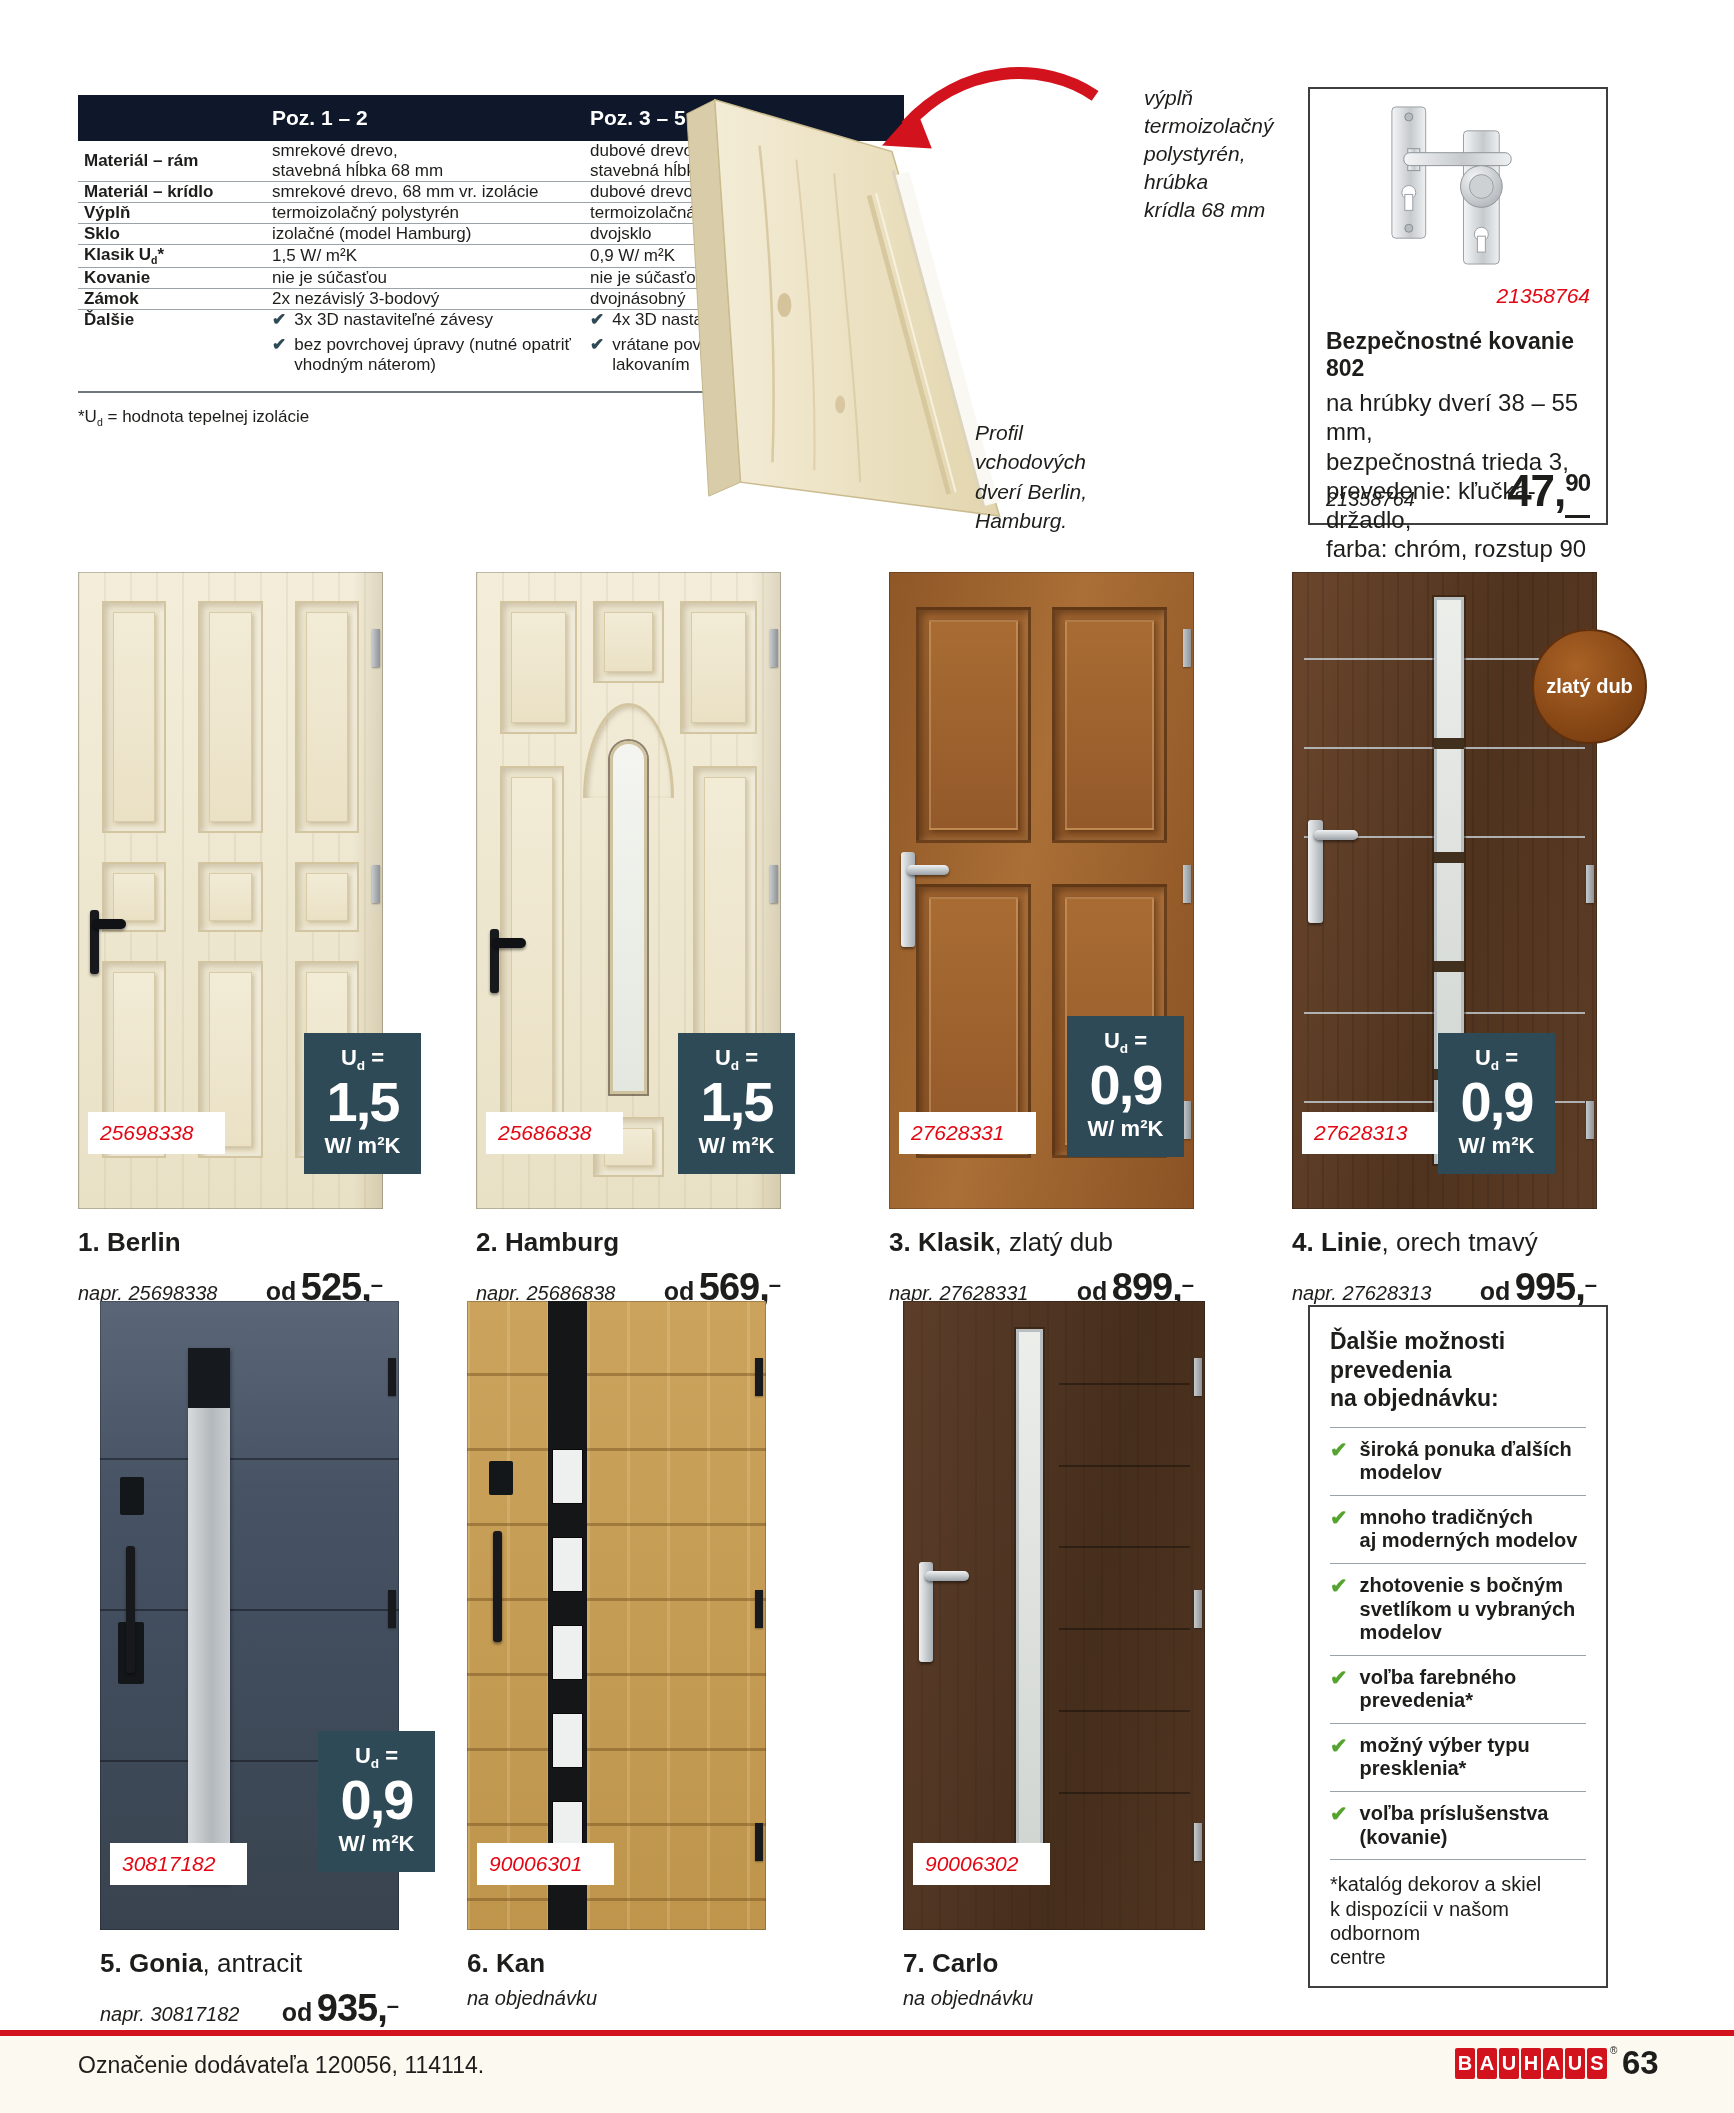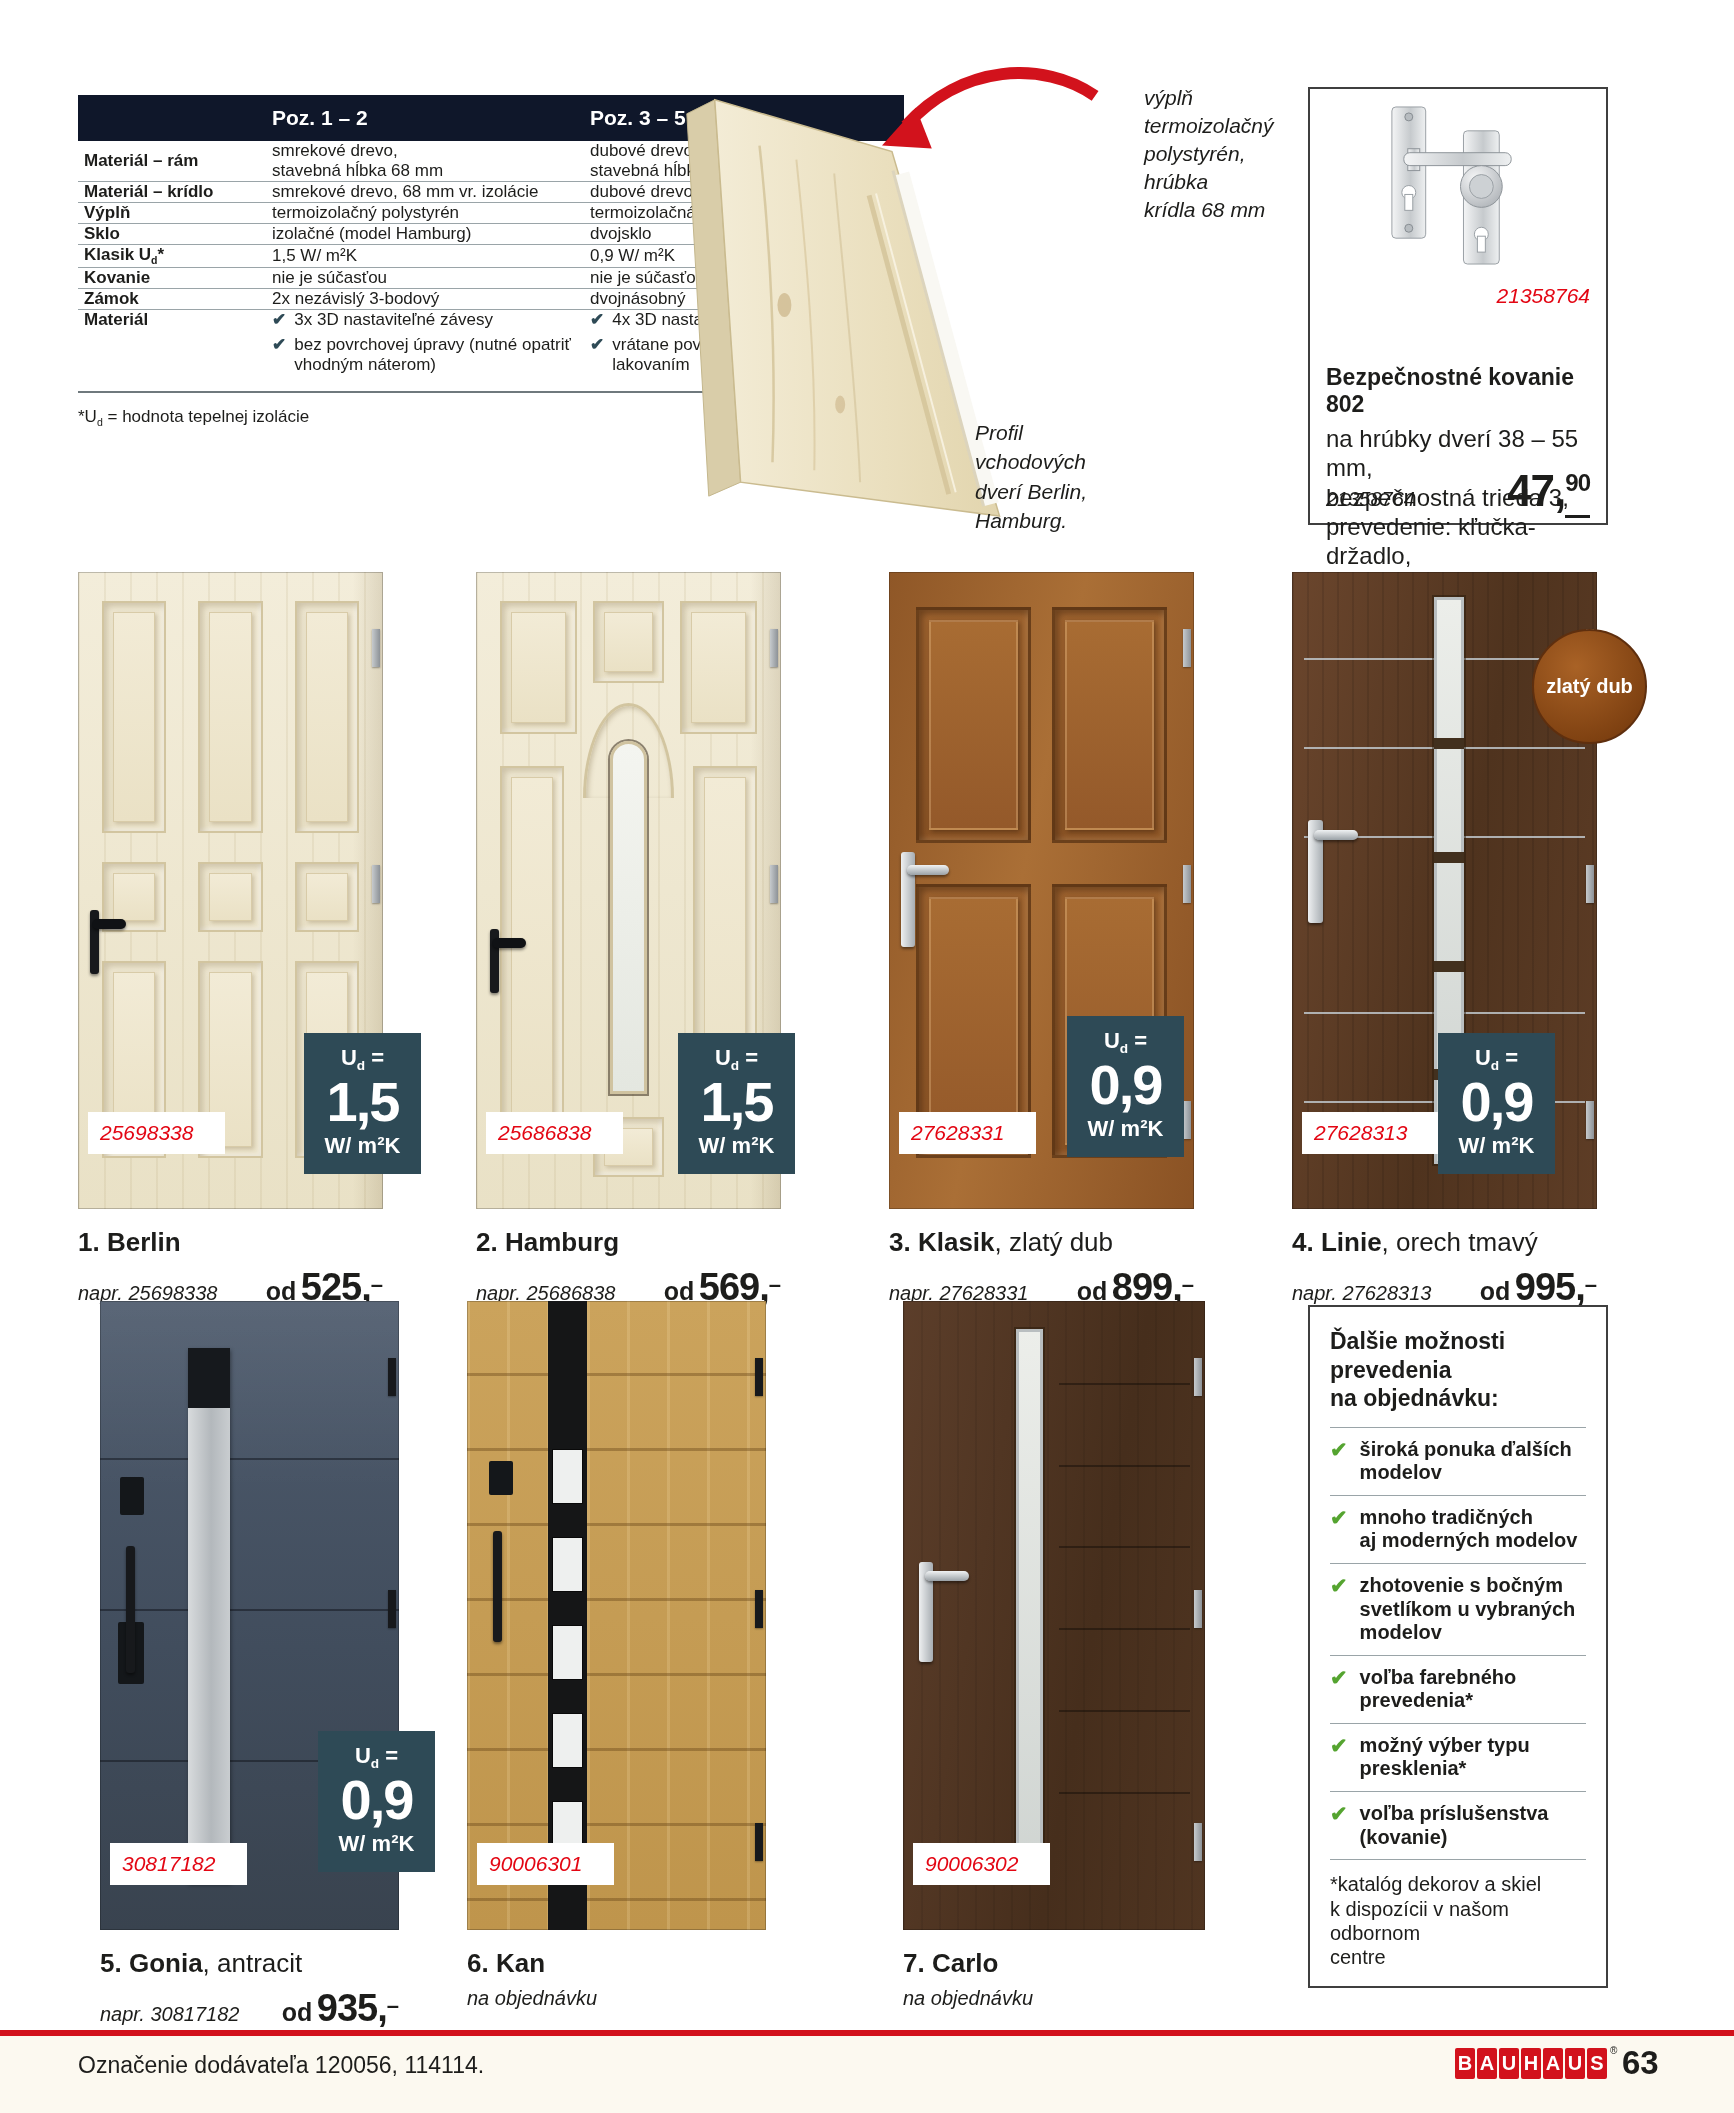--- a/index.html
+++ b/index.html
@@ -26,21 +26,21 @@
 
   
   .annot{position:absolute;left:1144px;top:84px;width:189px;font-style:italic;font-size:21px;line-height:1.33}
   .caption{position:absolute;left:975px;top:418px;width:184px;font-style:italic;font-size:21px;line-height:1.4}
 
   
   .hwbox{position:absolute;left:1308px;top:87px;width:300px;height:438px;border:2px solid #3f3f3f;
          background:#fff;padding:12px 16px}
   .hw-img{display:block;margin:0 auto}
   .hw-art-red{text-align:right;color:#e30613;font-style:italic;font-size:21px;margin-top:14px}
-  .hw-title{font-weight:bold;font-size:23px;margin-top:56px}
+  .hw-title{font-weight:bold;font-size:23px;margin-top:20px}
   .hw-desc{font-size:24px;line-height:1.22;margin-top:6px}
   .hw-bottom{position:absolute;left:16px;right:16px;bottom:10px;display:flex;justify-content:space-between;align-items:baseline}
   .hw-art{font-style:italic;font-size:20px}
   .hw-price{font-weight:bold;font-size:44px;line-height:1;letter-spacing:-1px;white-space:nowrap}
   .hw-sup{font-size:24px;vertical-align:15px;border-bottom:3px solid #1d1d1b;padding-bottom:19px}
 
   
   .card{position:absolute}
   .photo{position:relative;width:100%}
   .door{position:absolute;inset:0;overflow:hidden;box-shadow:inset 0 0 0 1px rgba(0,0,0,.22)}
@@ -164,21 +164,21 @@
       <div class="lab">Kovanie</div>
       <div class="val">nie je súčasťou</div>
       <div class="val">nie je súčasťou</div>
     </div>
     <div class="spec-row">
       <div class="lab">Zámok</div>
       <div class="val">2x nezávislý 3-bodový</div>
       <div class="val">dvojnásobný</div>
     </div>
     <div class="spec-row top last">
-      <div class="lab">Materiál</div>
+      <div class="lab">Ďalšie</div>
       <div class="val">
         <div class="tchk">
             <span class="g">✔</span>
             <span>3x 3D nastaviteľné závesy</span>
           </div>
         <div class="tchk">
             <span class="g">✔</span>
             <span>bez povrchovej úpravy (nutné opatriť vhodným náterom)</span>
           </div>
       </div>

